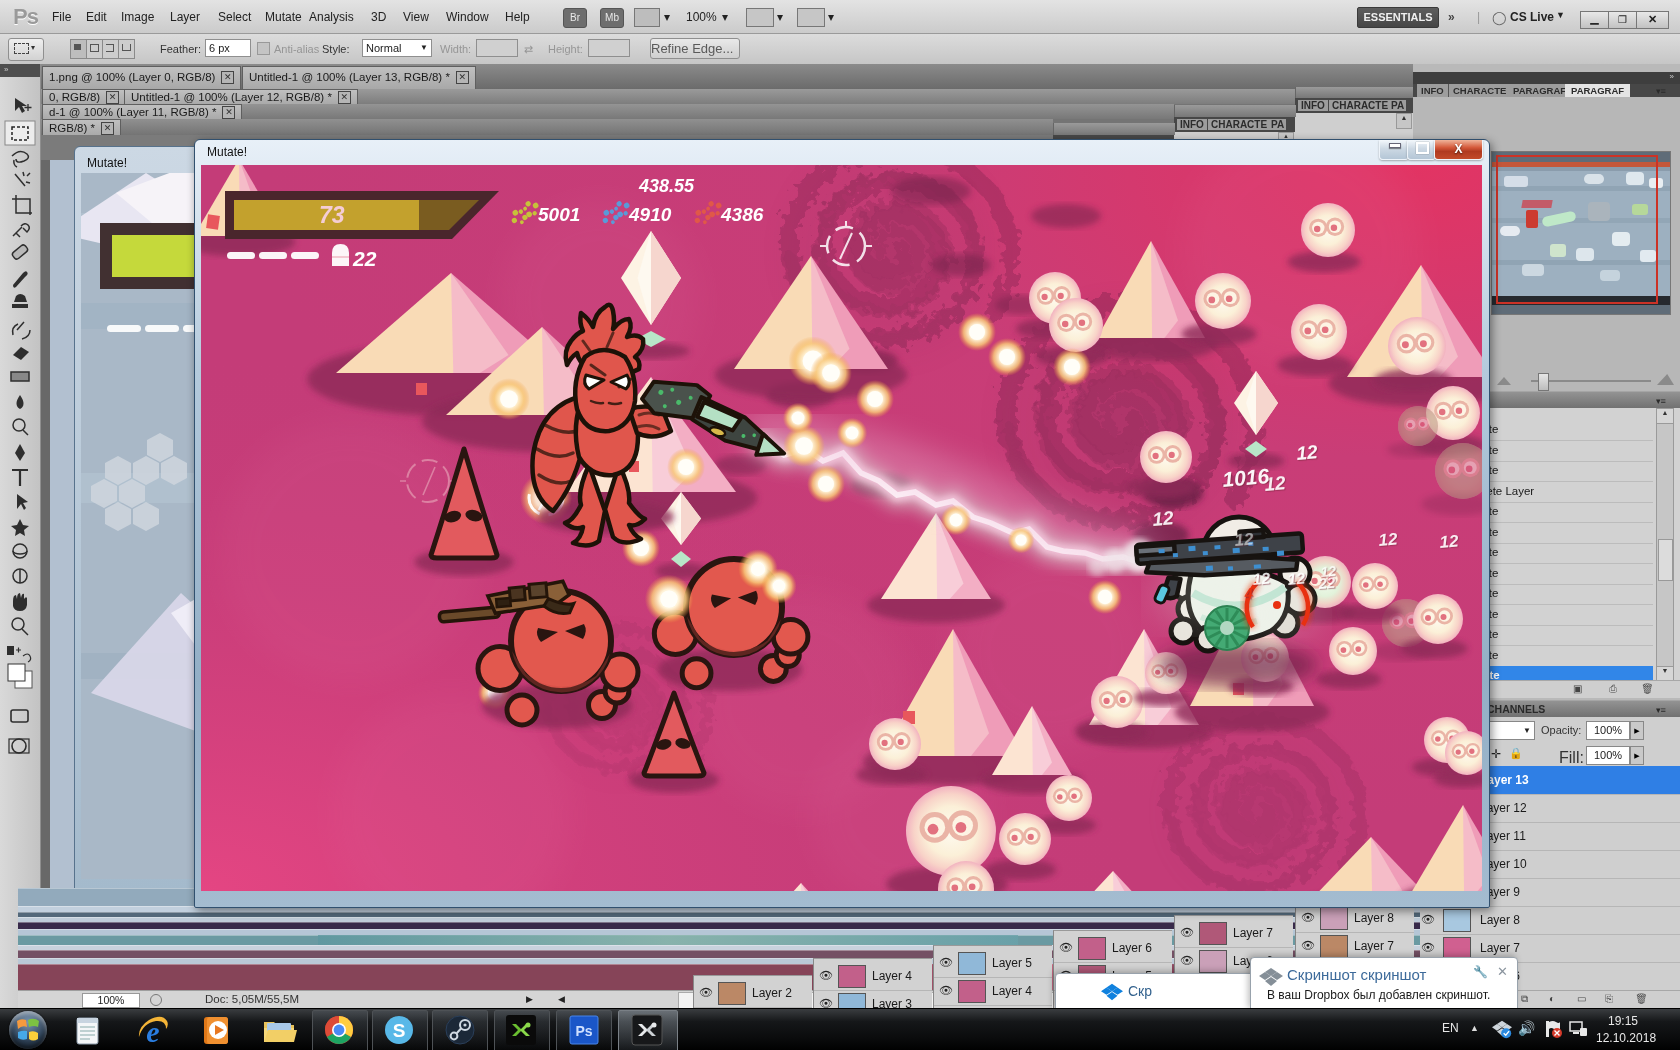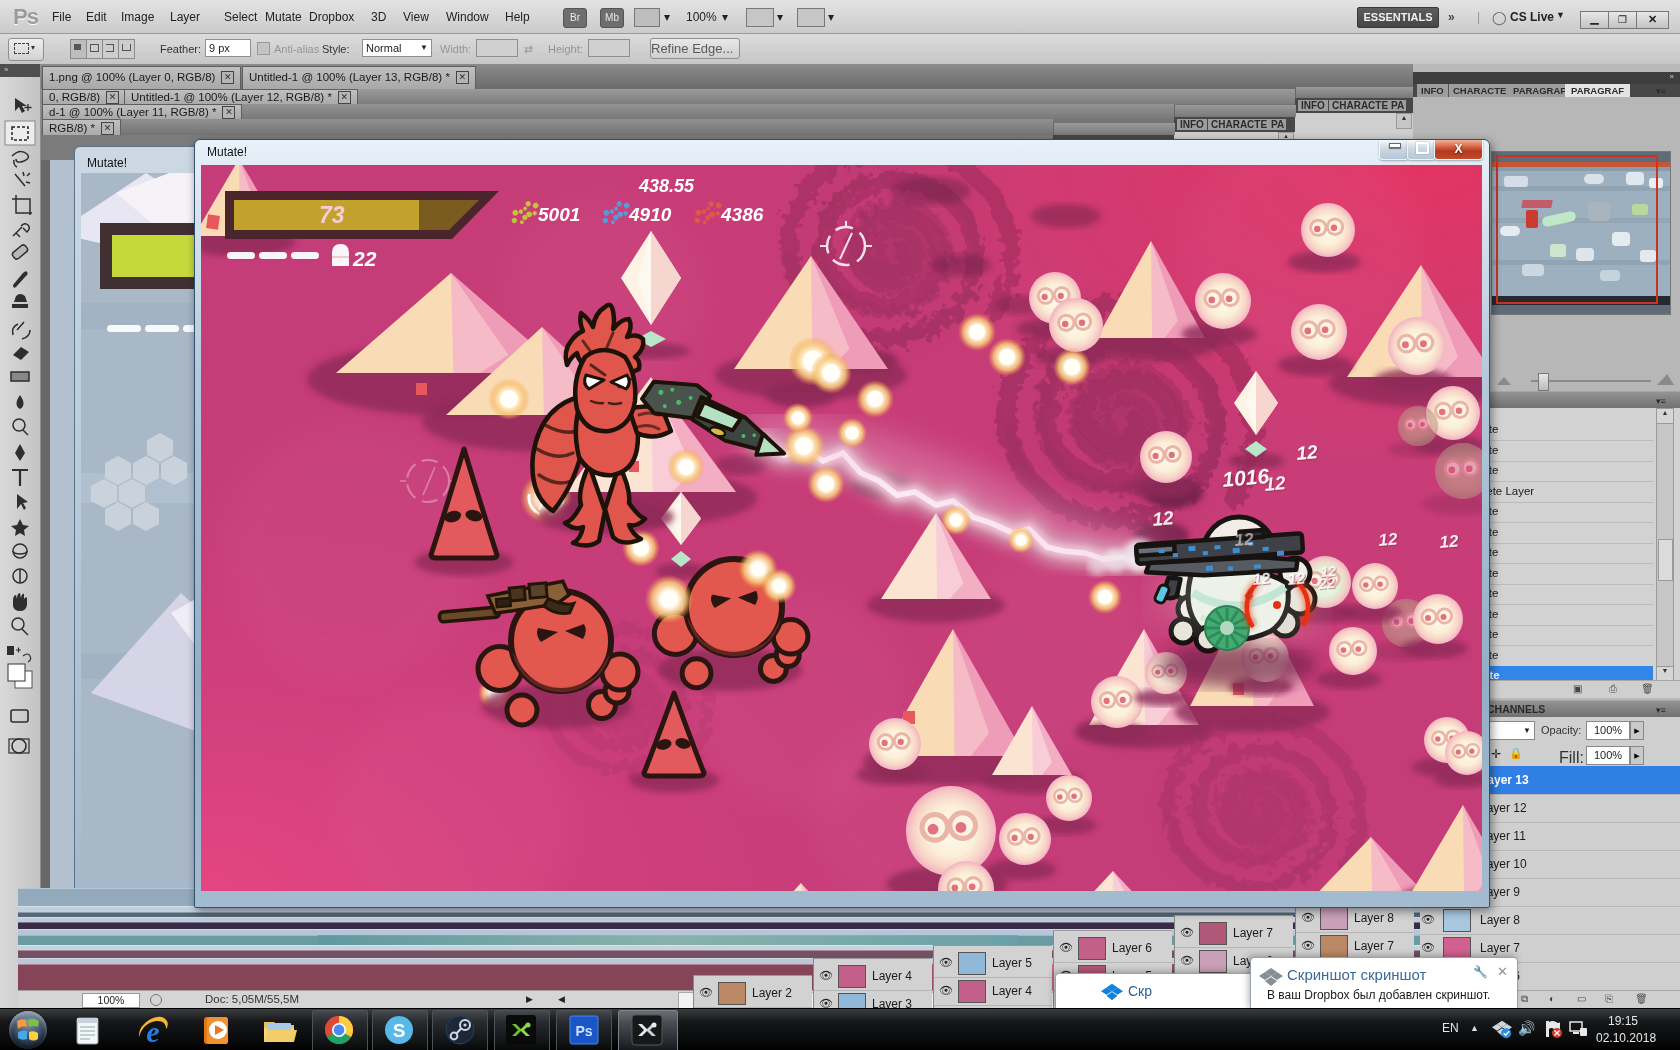--- a/index.html
+++ b/index.html
@@ -40,23 +40,23 @@
 .wbtn{position:absolute;height:19px;border:1px solid #eef4fa;border-top:none;background:linear-gradient(#f4f8fc,#cdd9e4 45%,#b4c6d6);border-radius:0 0 4px 4px;box-shadow:0 1px 2px rgba(0,0,0,.3);}
 </style></head>
 <body>
 
 <div id="menubar" class="abs">
   <span id="pslogo">Ps</span>
   <span class="menu" style="left:52px">File</span>
   <span class="menu" style="left:86px">Edit</span>
   <span class="menu" style="left:121px">Image</span>
   <span class="menu" style="left:170px">Layer</span>
-  <span class="menu" style="left:224px">Select</span>
+  <span class="menu" style="left:218px">Select</span>
   <span class="menu" style="left:265px">Mutate</span>
-  <span class="menu" style="left:309px">Dropbox</span>
+  <span class="menu" style="left:309px">Analysis</span>
   <span class="menu" style="left:371px">3D</span>
   <span class="menu" style="left:403px">View</span>
   <span class="menu" style="left:446px">Window</span>
   <span class="menu" style="left:505px">Help</span>
   <div class="mbtn" style="left:563px">Br</div>
   <div class="mbtn" style="left:600px">Mb</div>
   <div style="position:absolute;left:634px;top:8px;width:24px;height:17px;background:#bdbdbd;border:1px solid #777;"></div>
   <span class="menu" style="left:664px">▾</span>
   <span class="menu" style="left:686px">100%</span>
     <span class="menu" style="left:722px">▾</span>
@@ -81,21 +81,21 @@
     <span style="position:absolute;left:31px;top:9px;font-size:8px;color:#333;">▾</span>
   <div style="position:absolute;left:70px;top:5px;width:15px;height:18px;background:#bdbdbd;border:1px solid #8a8a8a;"></div>
     <div style="position:absolute;left:86px;top:5px;width:15px;height:18px;background:#cdcdcd;border:1px solid #8a8a8a;"></div>
     <div style="position:absolute;left:102px;top:5px;width:15px;height:18px;background:#cdcdcd;border:1px solid #8a8a8a;"></div>
     <div style="position:absolute;left:118px;top:5px;width:15px;height:18px;background:#cdcdcd;border:1px solid #8a8a8a;"></div>
     <span style="position:absolute;left:74px;top:10px;width:7px;height:6px;background:#555;"></span>
     <span style="position:absolute;left:90px;top:10px;width:7px;height:6px;border:1px solid #555;"></span>
     <span style="position:absolute;left:106px;top:10px;width:7px;height:6px;border:1px solid #555;border-left:none;"></span>
     <span style="position:absolute;left:122px;top:10px;width:7px;height:6px;border:1px solid #555;border-top:none;"></span>
   <span class="olab" style="left:160px;">Feather:</span>
-  <div class="oinput" style="left:205px;width:38px;">9 px</div>
+  <div class="oinput" style="left:205px;width:38px;">6 px</div>
   <div style="position:absolute;left:257px;top:8px;width:11px;height:11px;background:#c4c4c4;border:1px solid #999;"></div>
   <span class="olab dis" style="left:274px;">Anti-alias</span>
   <span class="olab" style="left:322px;">Style:</span>
   <div class="oinput" style="left:362px;width:62px;">Normal<span style="float:right;font-size:8px;">▼</span></div>
   <span class="olab dis" style="left:440px;">Width:</span>
   <div class="oinput dis" style="left:476px;width:34px;"></div>
   <span class="olab dis" style="left:524px;">⇄</span>
   <span class="olab dis" style="left:548px;">Height:</span>
   <div class="oinput dis" style="left:588px;width:34px;"></div>
   <div class="obtn" style="left:650px;width:88px;line-height:19px;">Refine Edge...</div>
@@ -1365,14 +1365,14 @@
       <path d="M6,3 Q10,1 13,3 Q16,5 17,3 L17,10 Q14,12 11,10 Q8,8 6,10 Z" fill="#e8e8e8"></path>
       <circle cx="14" cy="14" r="5" fill="#d43a2a"></circle>
       <path d="M11.5,11.5 L16.5,16.5 M16.5,11.5 L11.5,16.5" stroke="#fff" stroke-width="1.4"></path>
     </svg>
     <svg style="position:absolute;left:1568px;top:11px;" width="20" height="18" viewBox="0 0 20 18">
       <rect x="2" y="2" width="12" height="9" fill="none" stroke="#e8e8e8" stroke-width="1.5"></rect>
       <rect x="5" y="12" width="6" height="2" fill="#e8e8e8"></rect>
       <rect x="12" y="8" width="7" height="8" rx="1" fill="#e8e8e8"></rect>
     </svg>
     <span style="position:absolute;left:1608px;top:5px;font-size:12px;color:#e8e8e8;">19:15</span>
-    <span style="position:absolute;left:1596px;top:22px;font-size:12px;color:#e8e8e8;">02.10.2018</span>
+    <span style="position:absolute;left:1596px;top:22px;font-size:12px;color:#e8e8e8;">12.10.2018</span>
   </div>
 
 </body></html>

